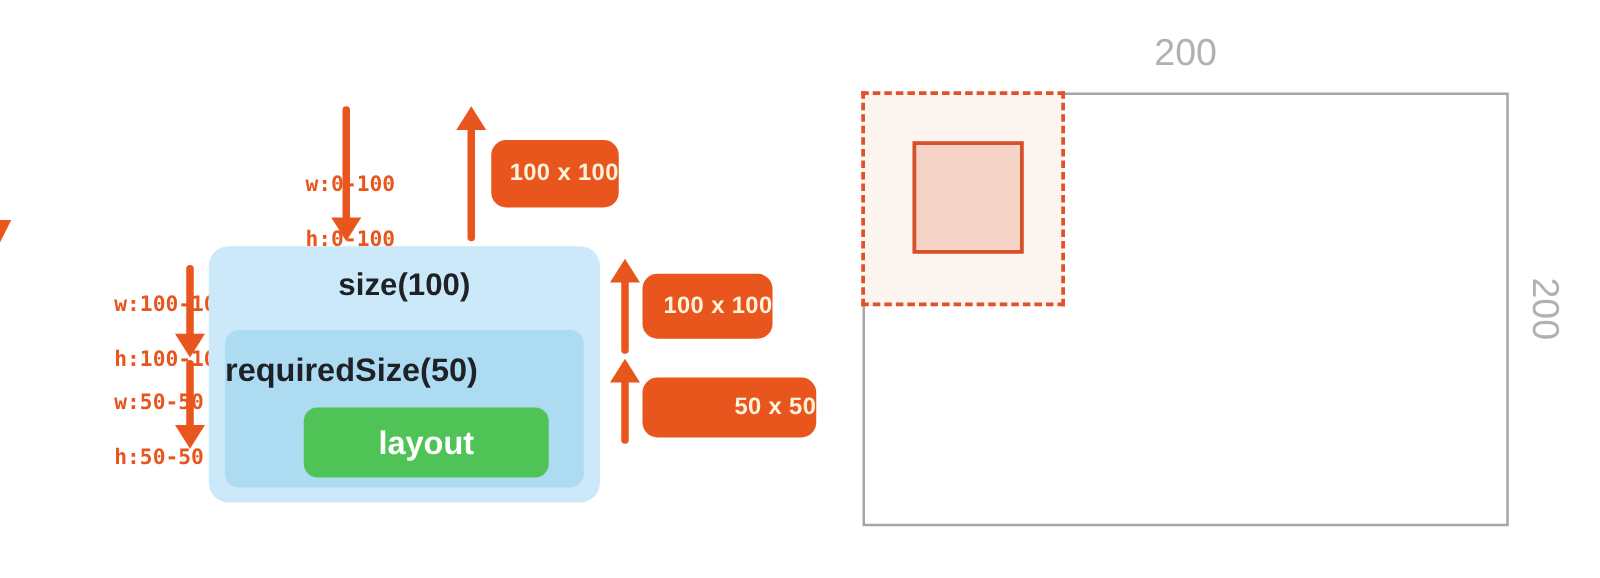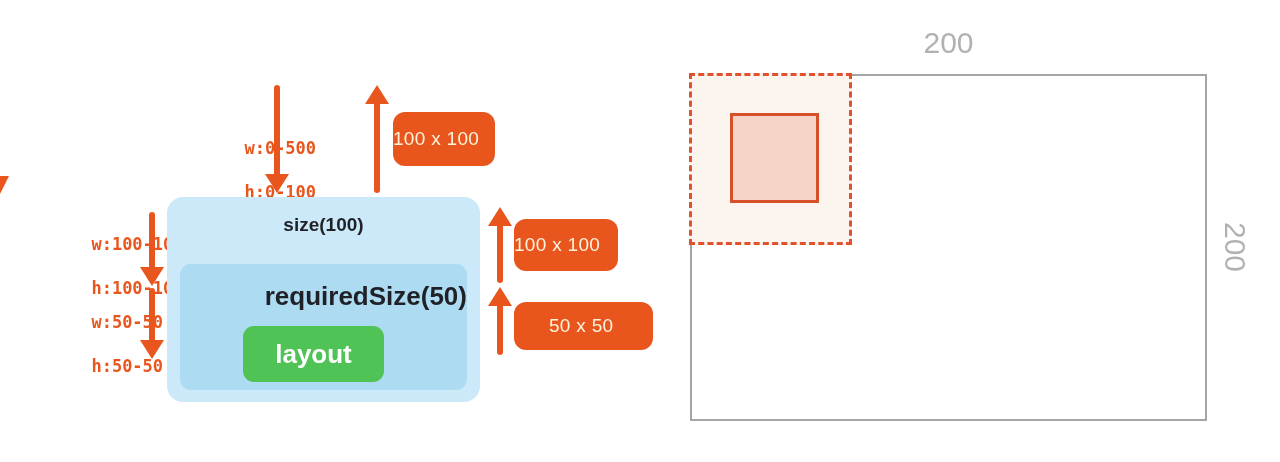--- a/index.html
+++ b/index.html
@@ -34,33 +34,33 @@
   .arrow.down .shaft{top:0;bottom:15px;}
   .arrow.down .head{bottom:0;border-top:19px solid var(--orange);}
   .arrow.up .shaft{top:15px;bottom:0;}
   .arrow.up .head{top:0;border-bottom:19px solid var(--orange);}
   .edge-head{position:absolute;left:-17px;top:176px;width:0;height:0;
     border-left:13px solid transparent;border-right:13px solid transparent;
     border-top:26px solid var(--orange);}
   
   .badge{
     position:absolute;background:var(--orange);border-radius:12px;
-    display:flex;align-items:center;justify-content:flex-start;
-    color:var(--badge-text);font-weight:normal;font-size:19px;letter-spacing:.3px;
+    display:flex;align-items:center;justify-content:flex-end;
+    color:var(--badge-text);font-weight:bold;font-size:19px;letter-spacing:.3px;
   }
   
   .outer-box{position:absolute;left:167px;top:197px;width:313px;height:205px;
     background:var(--blue-outer);border-radius:16px;}
   .outer-box .title{display:block;text-align:center;padding-top:17px;
-    font-size:19px;font-weight:bold;color:var(--box-text);}
+    font-size:25px;font-weight:bold;color:var(--box-text);}
   .inner-box{position:absolute;left:13px;top:67px;width:287px;height:126px;
     background:var(--blue-inner);border-radius:11px;}
-  .inner-box .title{display:block;text-align:right;
+  .inner-box .title{display:block;text-align:left;
     font-size:26px;font-weight:bold;color:var(--box-text);}
-  .layout-box{position:absolute;left:63px;top:62px;width:141px;height:56px;
+  .layout-box{position:absolute;left:63px;top:62px;width:196px;height:56px;
     background:var(--green);border-radius:11px;
     display:flex;align-items:center;justify-content:center;
     color:#ffffff;font-size:26px;font-weight:600;}
   
   .big-rect{position:absolute;left:690px;top:74px;width:517px;height:347px;
     border:2px solid var(--gray-border);background:#ffffff;box-sizing:border-box;}
   .dim-label{position:absolute;color:var(--gray-label);font-size:30px;font-weight:400;}
   .dim-top{left:690px;top:26px;width:517px;text-align:center;}
   .dim-right{left:1235px;top:247px;transform:translate(-50%,-50%) rotate(90deg);}
   .dashed-square{position:absolute;left:689px;top:73px;width:163px;height:172px;
@@ -71,21 +71,21 @@
 </head>
 <body>
 
 <div class="canvas">
 
   <div>
 
     <div class="edge-head"></div>
 
     <div class="constraints" style="left:183px;top:115px;">
-      <span>w:0-500</span><br>
+      <span>w:0-100</span><br>
       <span>h:0-100</span>
     </div>
 
     <div class="arrow down" style="left:265px;top:85px;height:108px;">
       <div class="shaft"></div>
       <div class="head"></div>
     </div>
     <div class="arrow up" style="left:365px;top:85px;height:108px;">
       <div class="shaft"></div>
       <div class="head"></div>

